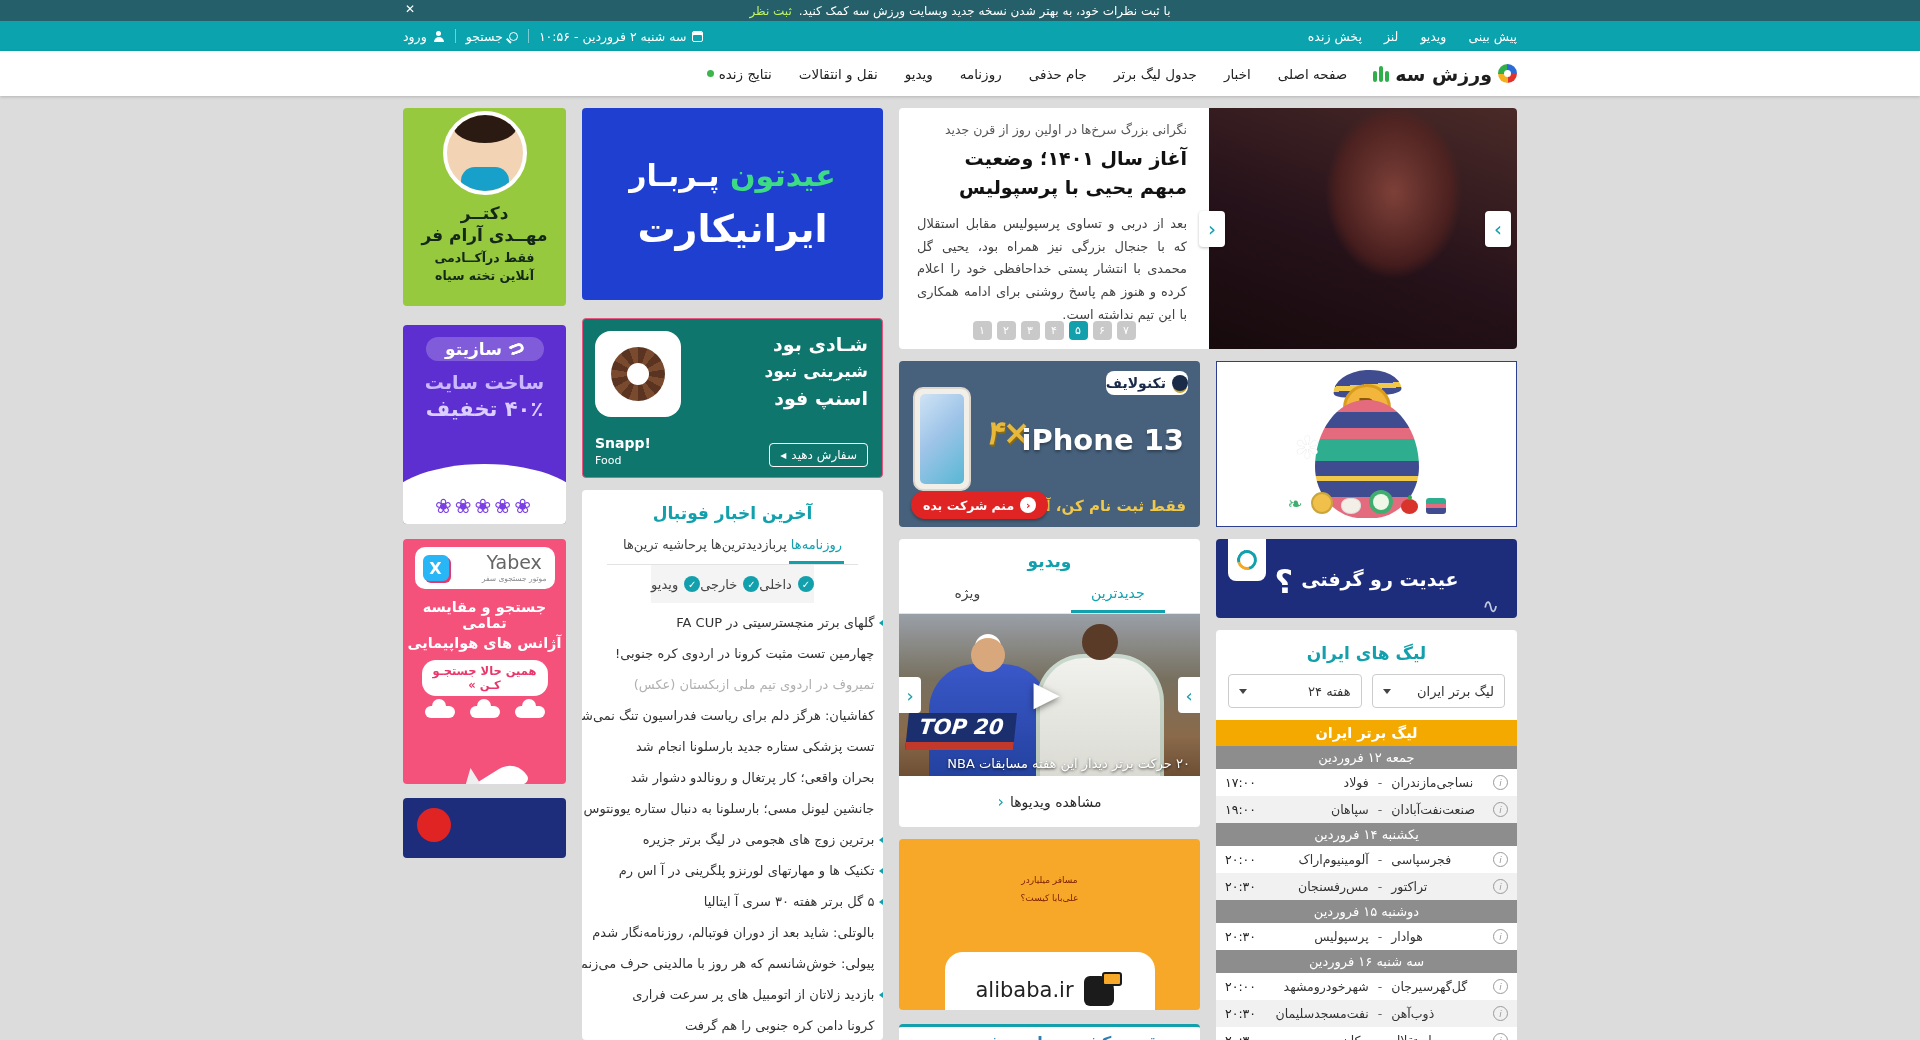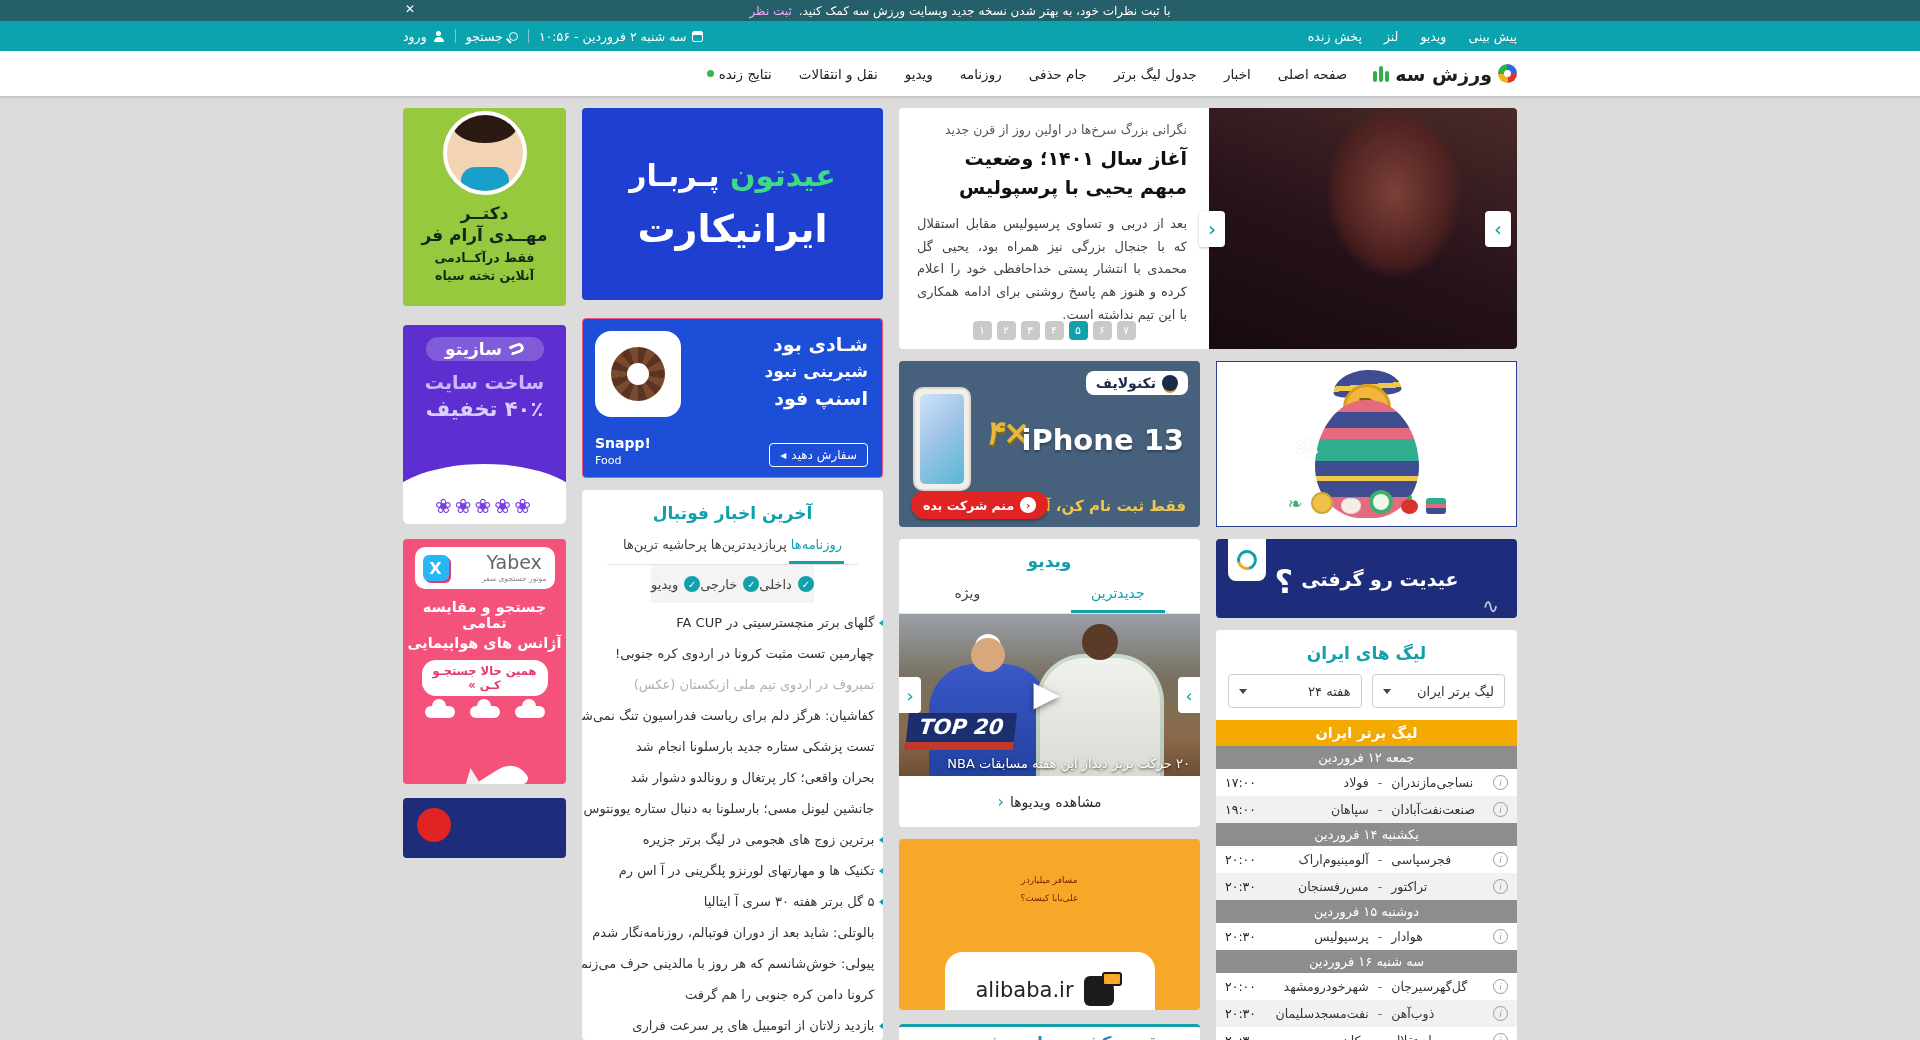--- a/index.html
+++ b/index.html
@@ -3,21 +3,21 @@
 <meta charset="utf-8">
 <style>
   * { margin:0; padding:0; box-sizing:border-box; }
   html,body { width:1920px; height:1040px; overflow:hidden; }
   body { background:#dcdcdc; font-family:"DejaVu Sans", sans-serif; direction:rtl; color:#222; }
 
   
   .notice-bar { height:21px; background:#255f69; color:#fff; font-size:12px;
     display:flex; align-items:center; justify-content:center; position:relative; }
   .notice-inner { width:1114px; margin:0 auto; position:relative; text-align:center; }
-  .notice-link { color:#f0abfc; cursor:pointer; margin-right:3px; }
+  .notice-link { color:#bef264; cursor:pointer; margin-right:3px; }
   .notice-close { position:absolute; left:2px; top:-2px; color:#fff; font-size:12px; cursor:pointer; }
 
   
   .top-bar { height:30px; background:#0ba3ae; color:#fff; font-size:12.5px; }
   .top-bar .tb-inner { width:1114px; margin:0 auto; height:100%; display:flex;
     align-items:center; justify-content:space-between; }
   .tb-links { display:flex; gap:22px; }
   .tb-links span { cursor:pointer; }
   .tb-left { display:flex; align-items:center; gap:10px; }
   .tb-item { display:flex; align-items:center; gap:6px; cursor:pointer; }
@@ -133,21 +133,21 @@
   .m-info::before { content:"i"; font-style:italic; }
   .m-home { flex:1; text-align:left; padding-left:7px; white-space:nowrap; overflow:hidden; }
   .m-dash { color:#666; padding:0 2px; }
   .m-away { flex:1; text-align:right; padding-right:7px; white-space:nowrap; overflow:hidden; }
   .m-time { width:42px; text-align:left; color:#222; direction:ltr; flex:none; }
 
   
   .tech-ad { height:166px; margin-bottom:12px; background:#47617c; border-radius:4px; position:relative;
     padding:10px 12px; }
   .tech-logo { position:absolute; top:10px; right:12px; background:#fff; border-radius:8px;
-    padding:4px 10px; display:flex; align-items:center; gap:6px; }
+    padding:4px 0; display:flex; align-items:center; gap:6px; }
   .tech-logo-txt { font-size:14px; font-weight:bold; color:#1a2b4a; }
   .tech-logo-ico { width:16px; height:16px; border-radius:50%; background:#1a2b4a;
     box-shadow:0 3px 0 -1px #c9a227; }
   .tech-phone { position:absolute; left:14px; top:26px; width:58px; height:104px; background:#f2efe9;
     border-radius:10px; border:2px solid #dcd6cc; }
   .tech-phone::after { content:""; position:absolute; inset:5px;
     background:linear-gradient(135deg,#cfe3f5 0%, #9ec4e8 45%, #58b7d4 100%); border-radius:5px; }
   .tech-x4 { position:absolute; left:86px; top:52px; color:#e8b83a; font-size:33px; font-weight:bold;
     font-style:italic; text-shadow:1px 2px 0 #8a6a12; }
   .tech-product { position:absolute; right:16px; top:62px; color:#fff; font-size:29px; font-weight:bold;
@@ -211,21 +211,21 @@
 
   
   .iranicard-ad { height:192px; margin-bottom:18px; background:#1e3fd0; border-radius:4px; color:#fff;
     display:flex; flex-direction:column; align-items:center; justify-content:center; gap:14px; }
   .ic-l1 { font-size:30px; font-weight:bold; }
   .ic-green { color:#3ddc84; }
   .ic-l2 { font-size:38px; font-weight:bold; }
 
   
   .snapp-ad { height:160px; margin-bottom:12px; border:1px solid #e8537f; border-radius:4px;
-    background:#1d4ed8; padding:10px; position:relative; overflow:hidden; }
+    background:#0f766e; padding:10px; position:relative; overflow:hidden; }
   .sn-img { position:absolute; left:12px; top:12px; width:86px; height:86px; background:#fff;
     border-radius:16px; display:flex; align-items:center; justify-content:center; }
   .sn-cake { width:54px; height:54px; border-radius:50%; background:
     repeating-conic-gradient(#5a3420 0 20deg, #7a4a2e 20deg 40deg); position:relative; }
   .sn-cake::after { content:""; position:absolute; inset:16px; border-radius:50%; background:#fff; }
   .sn-lines { position:absolute; right:14px; top:14px; text-align:right; color:#fff; font-weight:bold; }
   .sn-l1 { font-size:19px; letter-spacing:1px; }
   .sn-l2 { font-size:17px; margin-top:6px; }
   .sn-l3 { font-size:19px; margin-top:6px; }
   .sn-bottom { position:absolute; bottom:10px; left:12px; right:14px; display:flex;
@@ -715,29 +715,29 @@
             <span>بالوتلی: شاید بعد از دوران فوتبالم، روزنامه‌نگار شدم</span>
           </div>
           <div class="news-item">
             <span class="ni-ico">
               <i class="ico-txt"></i>
             </span>
             <span>پیولی: خوش‌شانسم که هر روز با مالدینی حرف می‌زنم</span>
           </div>
           <div class="news-item">
             <span class="ni-ico">
+              <i class="ico-vid"></i>
+            </span>
+            <span>بازدید زلاتان از اتومبیل های پر سرعت فراری</span>
+          </div>
+          <div class="news-item">
+            <span class="ni-ico">
               <i class="ico-txt"></i>
             </span>
             <span>کرونا دامن کره جنوبی را هم گرفت</span>
-          </div>
-          <div class="news-item">
-            <span class="ni-ico">
-              <i class="ico-vid"></i>
-            </span>
-            <span>بازدید زلاتان از اتومبیل های پر سرعت فراری</span>
           </div>
         </div>
     </div>
   </div>
 
   <div class="col-left">
     <div class="doctor-ad">
       <div class="doc-photo"></div>
       <div class="doc-l1">دکتــر</div>
       <div class="doc-l2">مهــدی آرام فر</div>

